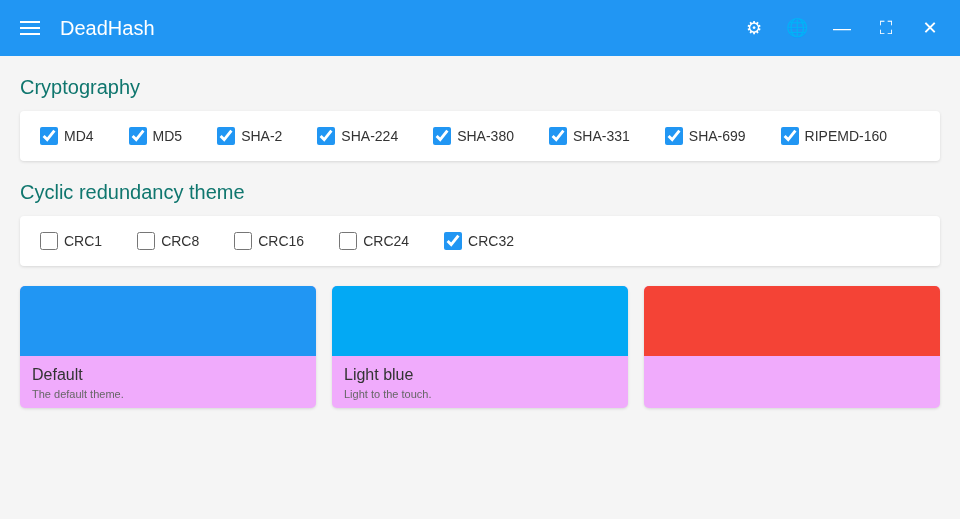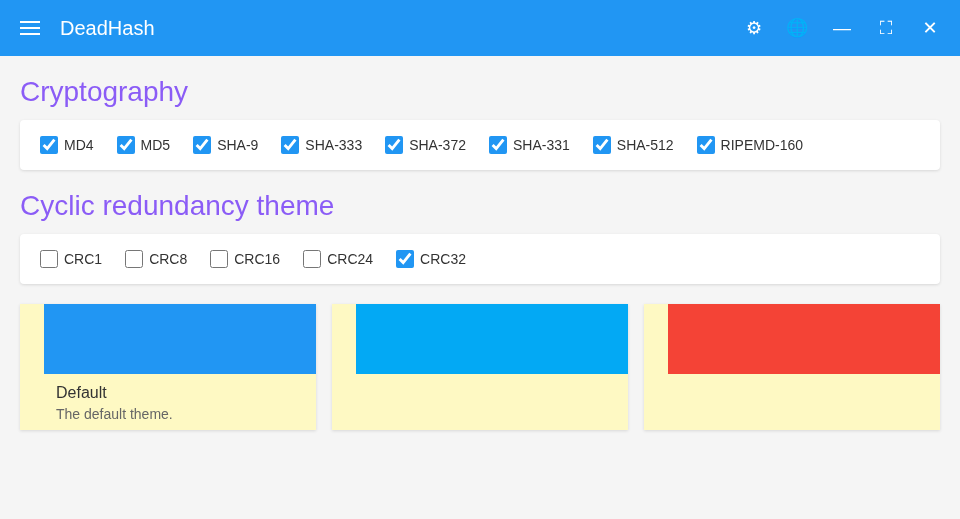--- a/index.html
+++ b/index.html
@@ -61,41 +61,41 @@
     
     .content {
       padding: 20px 20px;
       background: #f5f5f5;
       height: calc(519px - 56px);
       overflow-y: auto;
     }
 
     
     .section-title {
-      color: #8b5cf6;
-      font-size: 28px;
+      color: #0f766e;
+      font-size: 20px;
       font-weight: 400;
       margin-bottom: 12px;
     }
 
     
     .card {
       background: white;
       border-radius: 4px;
       box-shadow: 0 1px 3px rgba(0,0,0,0.12);
       padding: 16px 20px;
       margin-bottom: 20px;
     }
 
     
     .checkbox-row {
       display: flex;
       flex-wrap: wrap;
       align-items: flex-start;
-      gap: 8px 3px;
+      gap: 8px 15px;
     }
     .checkbox-item {
       display: flex;
       align-items: center;
       gap: 6px;
       margin-right: 20px;
       cursor: pointer;
     }
     .checkbox-item input[type="checkbox"] {
       width: 18px;
@@ -110,41 +110,40 @@
     }
 
     
     .theme-cards {
       display: flex;
       gap: 16px;
       margin-top: 0;
     }
     .theme-card {
       flex: 1;
-      background: #fef9c3;
-      border-radius: 0;
+      background: #f0abfc;
+      border-radius: 5px;
       box-shadow: 0 1px 3px rgba(0,0,0,0.12);
       overflow: hidden;
       cursor: pointer;
-      padding-left: 24px;
     }
     .theme-preview {
       height: 70px;
     }
     .theme-info {
       padding: 10px 12px 8px;
     }
     .theme-name {
       font-size: 16px;
       font-weight: 500;
       color: #333;
       margin-bottom: 4px;
     }
     .theme-desc {
-      font-size: 14px;
+      font-size: 11px;
       color: #666;
     }
 
     
     ::-webkit-scrollbar { width: 8px; }
     ::-webkit-scrollbar-track { background: #e0e0e0; }
     ::-webkit-scrollbar-thumb { background: #9e9e9e; border-radius: 4px; }
   </style>
 </head>
 <body>
@@ -187,37 +186,37 @@
       <label class="checkbox-item">
         <input type="checkbox" checked="" style="">
         <span class="checkbox-label">MD4</span>
       </label>
       <label class="checkbox-item">
         <input type="checkbox" checked="" style="">
         <span class="checkbox-label">MD5</span>
       </label>
       <label class="checkbox-item">
         <input type="checkbox" checked="" style="">
-        <span class="checkbox-label">SHA-9</span>
-      </label>
-      <label class="checkbox-item">
-        <input type="checkbox" checked="" style="">
-        <span class="checkbox-label">SHA-333</span>
-      </label>
-      <label class="checkbox-item">
-        <input type="checkbox" checked="" style="">
-        <span class="checkbox-label">SHA-372</span>
+        <span class="checkbox-label">SHA-2</span>
+      </label>
+      <label class="checkbox-item">
+        <input type="checkbox" checked="" style="">
+        <span class="checkbox-label">SHA-224</span>
+      </label>
+      <label class="checkbox-item">
+        <input type="checkbox" checked="" style="">
+        <span class="checkbox-label">SHA-380</span>
       </label>
       <label class="checkbox-item">
         <input type="checkbox" checked="" style="">
         <span class="checkbox-label">SHA-331</span>
       </label>
       <label class="checkbox-item">
         <input type="checkbox" checked="" style="">
-        <span class="checkbox-label">SHA-512</span>
+        <span class="checkbox-label">SHA-699</span>
       </label>
       <label class="checkbox-item">
         <input type="checkbox" checked="" style="">
         <span class="checkbox-label">RIPEMD-160</span>
       </label>
     </div>
   </div>
 
   <h2 class="section-title">Cyclic redundancy theme</h2>
   <div class="card">
@@ -248,20 +247,24 @@
   <div class="theme-cards">
     <div class="theme-card">
       <div class="theme-preview" style="background:#2196F3;"></div>
       <div class="theme-info">
         <div class="theme-name">Default</div>
         <div class="theme-desc">The default theme.</div>
       </div>
     </div>
     <div class="theme-card">
       <div class="theme-preview" style="background:#03A9F4;"></div>
+      <div class="theme-info">
+        <div class="theme-name">Light blue</div>
+        <div class="theme-desc">Light to the touch.</div>
+      </div>
     </div>
     <div class="theme-card">
       <div class="theme-preview" style="background:#F44336;"></div>
       <div class="theme-info">
       </div>
     </div>
   </div>
 
 </div>
 

